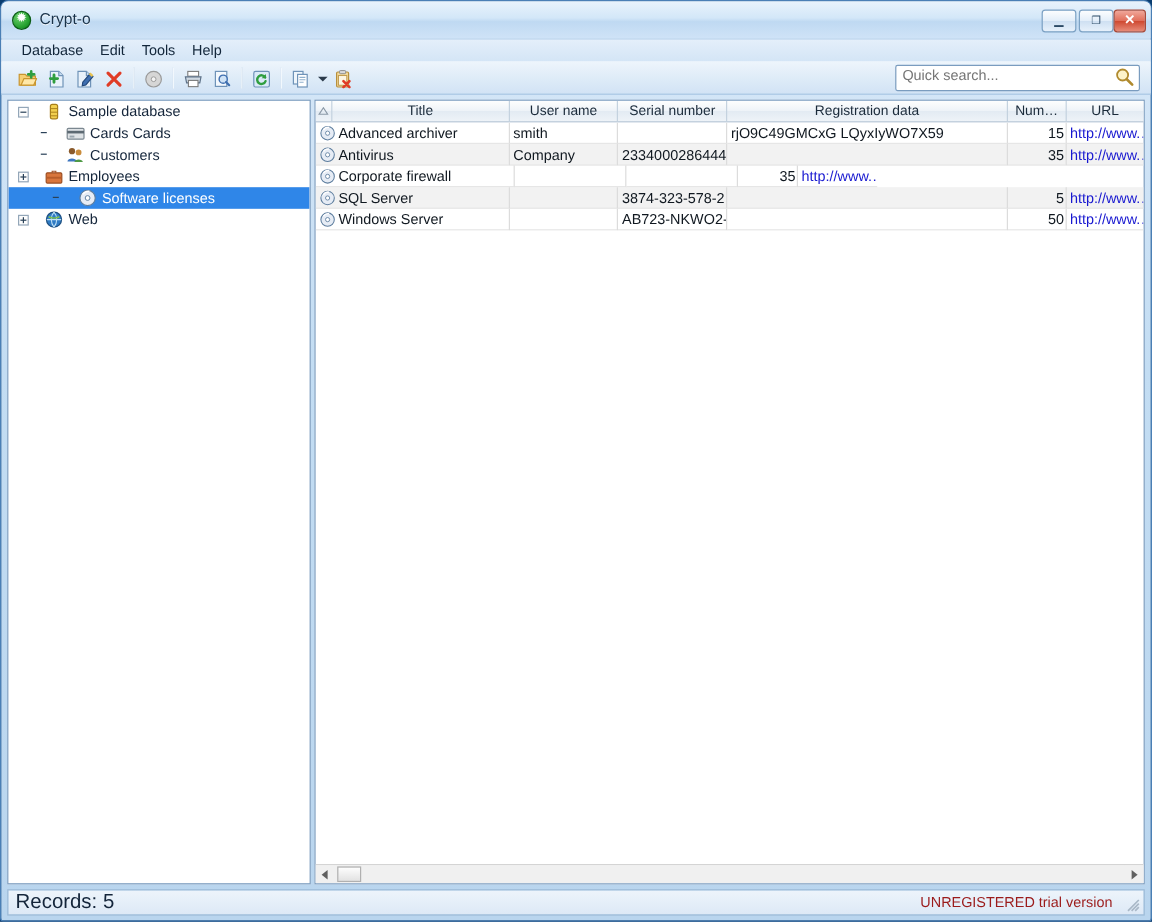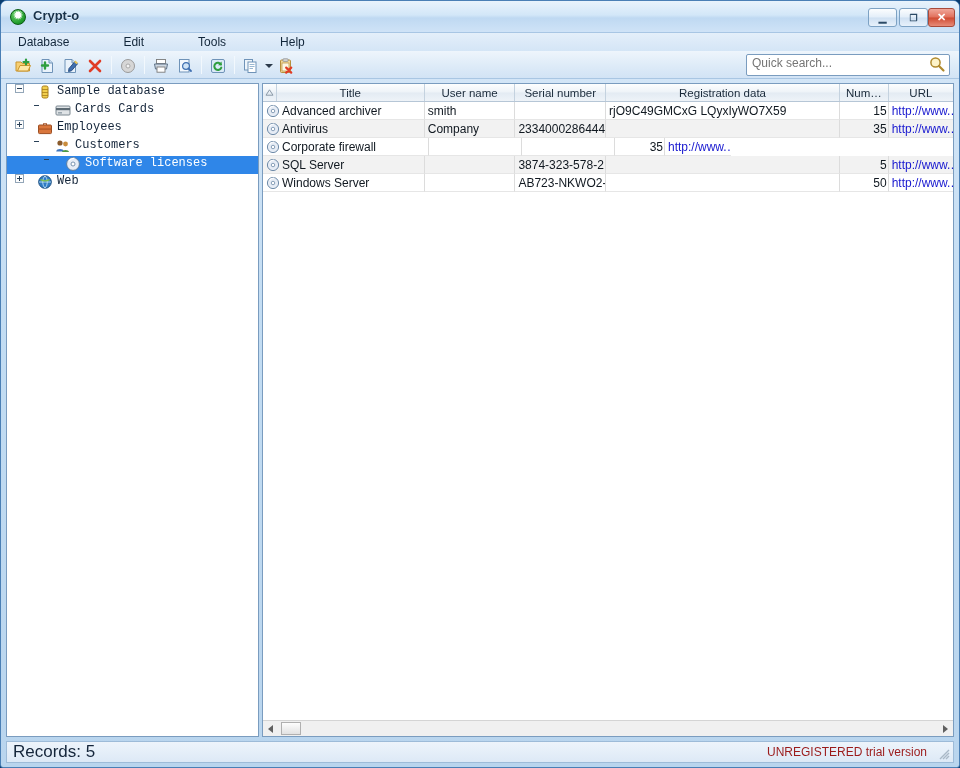--- a/index.html
+++ b/index.html
@@ -25,21 +25,20 @@
   }
 
   
   #titlebar {
     height: 32px;
     position: relative;
     flex: 0 0 32px;
     background: linear-gradient(to bottom, #e9f3fc 0%, #d3e7f8 45%, #bfd9f2 55%, #cfe3f7 100%);
     border-radius: 6px 6px 0 0;
     border-bottom: 1px solid #a8c6e4;
-    font-weight: bold;
   }
   #app-icon {
     position: absolute; left: 9px; top: 8px;
     width: 16px; height: 16px; border-radius: 50%;
     background: radial-gradient(circle at 35% 30%, #6fd46f, #1e9b2a 70%, #0d6b18);
     border: 1px solid #0a5c14;
   }
   #app-icon::after {
     content: "✹";
     position: absolute; left: 0; right: 0; top: -3px;
@@ -72,21 +71,20 @@
   #btn-min span::before { content: "▁"; }
   #btn-max span::before { content: "❐"; font-size: 9px; }
   #btn-close span::before { content: "✕"; }
 
   
   #menubar {
     flex: 0 0 18px; height: 18px;
     display: flex; align-items: center;
     padding-left: 10px;
     background: linear-gradient(to bottom, #e4effa, #d4e5f6);
-    gap: 40px;
   }
   .menu-item {
     padding: 1px 7px;
     font-size: 12px; color: #12263a;
     cursor: default;
   }
 
   
   #toolbar {
     flex: 0 0 28px; height: 28px;
@@ -148,22 +146,22 @@
     flex: 1 1 auto;
     background: #ffffff;
     border: 1px solid #7a9cbf;
     display: flex; flex-direction: column;
     overflow: hidden;
     min-width: 0;
   }
 
   
   .tnode {
-    height: 18px; display: flex; align-items: flex-start;
-    position: relative; white-space: nowrap; cursor: default; font-family: Liberation Mono, monospace;
+    height: 18px; display: flex; align-items: center;
+    position: relative; white-space: nowrap; cursor: default;
   }
   .tnode .lbl { font-size: 12px; color: #14253a; padding-left: 4px; }
   .tnode.sel { background: #2f86e8; }
   .tnode.sel .lbl { color: #ffffff; }
   .expander {
     width: 9px; height: 9px; flex: 0 0 9px;
     border: 1px solid #93a6b8; background: #fdfdfd;
     position: relative; margin-right: 3px;
   }
   .expander::before {
@@ -401,45 +399,45 @@
         <div class="ticon">
           <svg width="16" height="16" viewBox="0 0 16 16">
             <rect x="1" y="4" width="14" height="9" rx="1" fill="#dfe3e6" stroke="#7b8790" stroke-width="1"></rect>
             <rect x="1" y="6" width="14" height="2.2" fill="#5d6a73"></rect>
             <rect x="3" y="10" width="4" height="1.6" fill="#9aa6ae"></rect>
           </svg>
         </div>
         <div class="lbl">Cards Cards</div>
       </div>
 
-      <div class="tnode" style="padding-left:8px;">
-        <div class="expander plus"></div>
-        <div class="dots"></div>
-        <div class="ticon">
-          <svg width="16" height="16" viewBox="0 0 16 16">
-            <path d="M6 3.2 L10 3.2 L10 5 L9 5 L9 4.2 L7 4.2 L7 5 L6 5 Z" fill="#a6562c"></path>
-            <rect x="1.5" y="5" width="13" height="8.6" rx="1" fill="#d9763c" stroke="#9c4e22" stroke-width="1"></rect>
-            <rect x="1.5" y="8.3" width="13" height="1.6" fill="#b75d2a"></rect>
-          </svg>
-        </div>
-        <div class="lbl">Employees</div>
-      </div>
-
       <div class="tnode" style="padding-left:26px;">
         <div class="expander none"></div>
         <div class="dots"></div>
         <div class="ticon">
           <svg width="16" height="16" viewBox="0 0 16 16">
             <circle cx="5" cy="5" r="2.6" fill="#8a5a2b"></circle>
             <path d="M1.2 13.5 C1.2 10.2 8.8 10.2 8.8 13.5 Z" fill="#3e77c0"></path>
             <circle cx="10.5" cy="6" r="2.4" fill="#c98c3c"></circle>
             <path d="M7 14 C7 11.2 14 11.2 14 14 Z" fill="#4f9a46"></path>
           </svg>
         </div>
         <div class="lbl">Customers</div>
+      </div>
+
+      <div class="tnode" style="padding-left:8px;">
+        <div class="expander plus"></div>
+        <div class="dots"></div>
+        <div class="ticon">
+          <svg width="16" height="16" viewBox="0 0 16 16">
+            <path d="M6 3.2 L10 3.2 L10 5 L9 5 L9 4.2 L7 4.2 L7 5 L6 5 Z" fill="#a6562c"></path>
+            <rect x="1.5" y="5" width="13" height="8.6" rx="1" fill="#d9763c" stroke="#9c4e22" stroke-width="1"></rect>
+            <rect x="1.5" y="8.3" width="13" height="1.6" fill="#b75d2a"></rect>
+          </svg>
+        </div>
+        <div class="lbl">Employees</div>
       </div>
 
       <div class="tnode sel" style="padding-left:36px;">
         <div class="expander none"></div>
         <div class="dots"></div>
         <div class="ticon">
           <svg width="16" height="16" viewBox="0 0 16 16">
             <circle cx="8" cy="8" r="6.4" fill="#e6ecf5" stroke="#5d7d9e" stroke-width="1"></circle>
             <circle cx="8" cy="8" r="2" fill="#ffffff" stroke="#5d7d9e" stroke-width="0.8"></circle>
             <path d="M4 5 A5.5 5.5 0 0 1 9.5 2.4" stroke="#ffffff" stroke-width="1.3" fill="none"></path>

